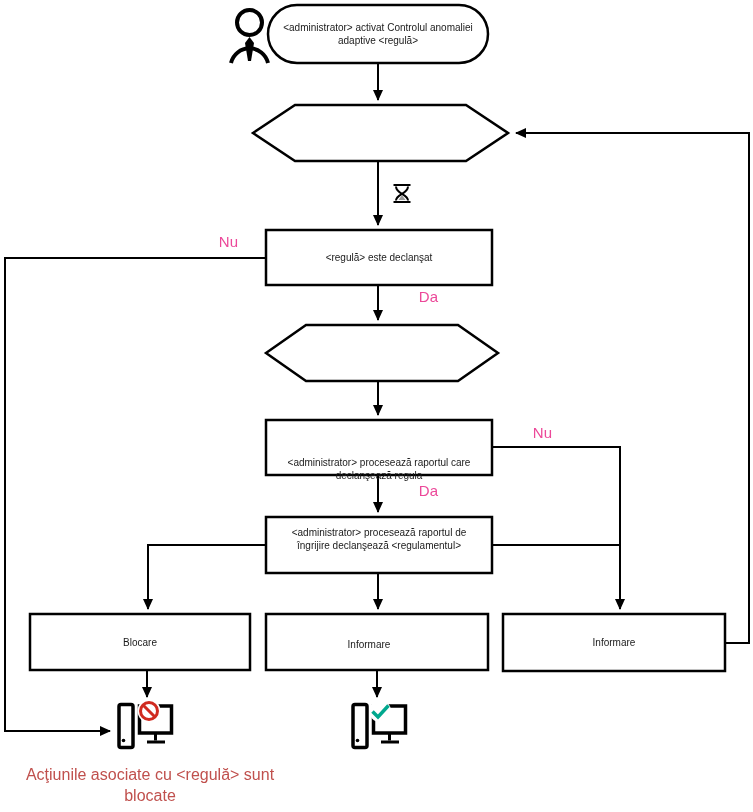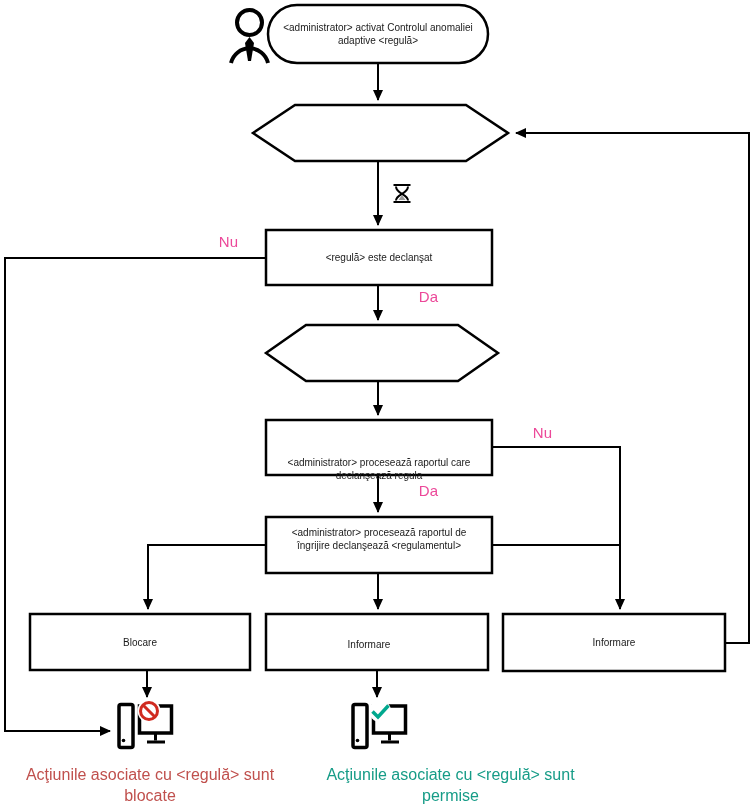--- a/index.html
+++ b/index.html
@@ -124,15 +124,14 @@
   <div class="edge-lbl" style="left:198px;top:233px;width:40px;">Nu</div>
 
   <div class="edge-lbl" style="left:398px;top:288px;width:40px;">Da</div>
 
   <div class="edge-lbl" style="left:508px;top:424px;width:44px;">Nu</div>
 
   <div class="edge-lbl" style="left:398px;top:482px;width:40px;">Da</div>
 
   <div class="caption blocked" style="left:0px;top:764px;width:300px;">Acţiunile asociate cu &lt;regulă&gt; sunt blocate</div>
 
-  <div class="caption allowed" style="left:308px;top:764px;width:285px;">Acţiunile asociate cu &lt;regulă&gt; sunt permise</div>
 
 </div>
 
 </body></html>

